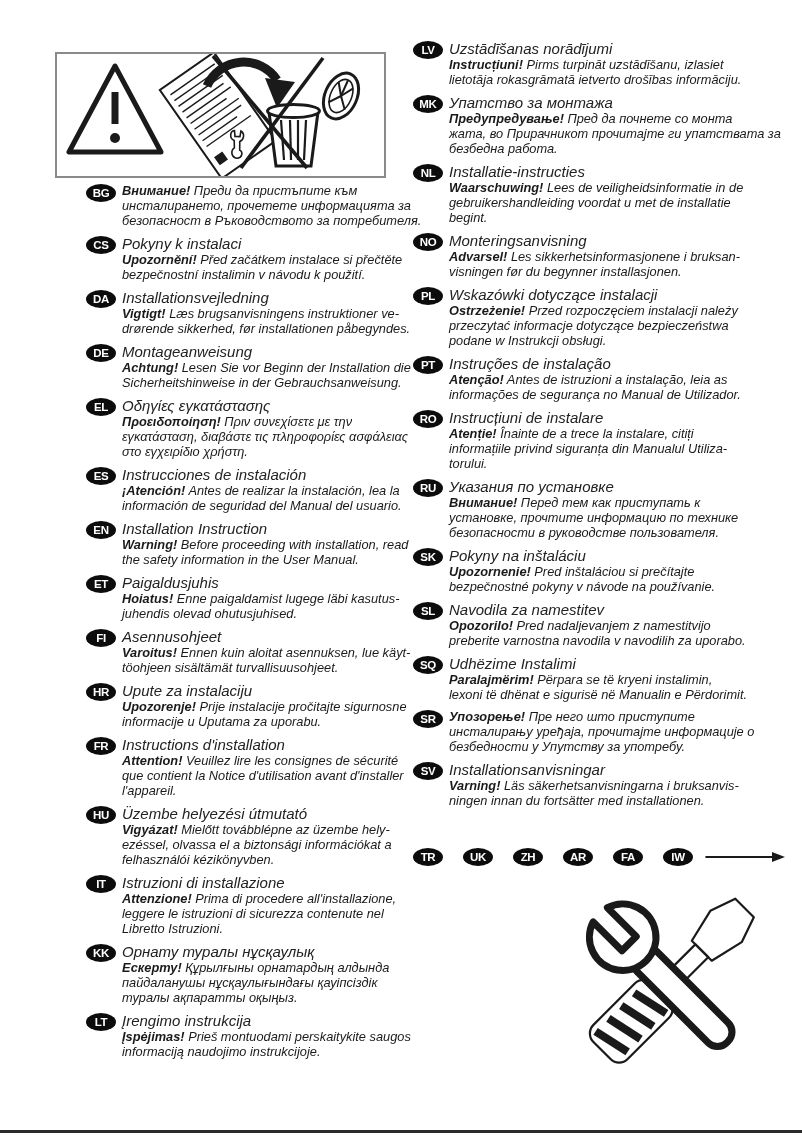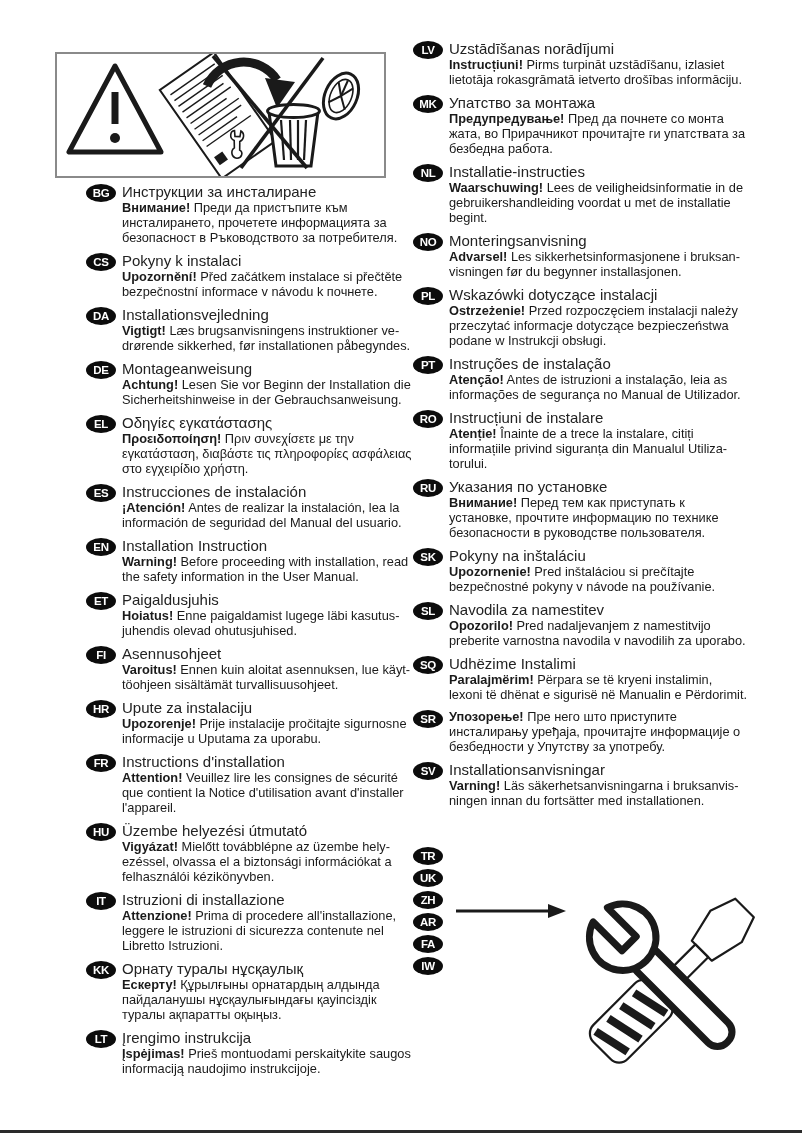--- a/index.html
+++ b/index.html
@@ -14,21 +14,21 @@
   .col { position:absolute; }
   .col-left  { left:38px;  top:183px; width:352px;margin-left:48px; }
   .col-right { left:413px; top:40px;  width:372px; }
   .entry { display:flex; gap:6px; margin-bottom:7px; }
   .badge {
     flex:0 0 auto; width:30px; height:18px; margin-top:1px;
     background:#0c0c0c; color:#ffffff; border-radius:50%;
     display:flex; align-items:center; justify-content:center;
     font-weight:bold; font-size:11.5px; letter-spacing:-0.3px;
   }
-  .entry-text { flex:1 1 auto; }
+  .entry-text { flex:1 1 auto;font-style:italic; }
   .entry-title { font-size:15px; line-height:17px; color:#222; }
   .entry-body  { margin:0; font-size:12.8px; line-height:15px; white-space:pre-line; }
   .codes-row {
     position:absolute; left:413px; top:847px; width:372px;
     display:flex; align-items:center; gap:7px;
   }
   .codes-row .badge { margin-top:0; }
   .arrow-svg { margin-left:4px; }
   .tools-svg { position:absolute; left:543px; top:872px; }
   .bottom-rule {
@@ -99,33 +99,32 @@
         <line x1="266" y1="4" x2="184" y2="114"></line>
       </g>
     </g>
   </svg>
 </div>
 
 <div class="col col-left">
   <div class="entry">
     <span class="badge">BG</span>
     <div class="entry-text">
-      <div class="entry-title">Инструкции за инсталиране</div>
       <p class="entry-body"><b>Внимание!</b> <span>Преди да пристъпите към
 инсталирането, прочетете информацията за
 безопасност в Ръководството за потребителя.</span></p>
     </div>
   </div>
 
   <div class="entry">
     <span class="badge">CS</span>
     <div class="entry-text">
       <div class="entry-title">Pokyny k instalaci</div>
       <p class="entry-body"><b>Upozornění!</b> <span>Před začátkem instalace si přečtěte
-bezpečnostní informace v návodu k почнете.</span></p>
+bezpečnostní instalimin v návodu k použití.</span></p>
     </div>
   </div>
 
   <div class="entry">
     <span class="badge">DA</span>
     <div class="entry-text">
       <div class="entry-title">Installationsvejledning</div>
       <p class="entry-body"><b>Vigtigt!</b> <span>Læs brugsanvisningens instruktioner ve-
 drørende sikkerhed, før installationen påbegyndes.</span></p>
     </div>
@@ -362,21 +361,21 @@
     <span class="badge">SV</span>
     <div class="entry-text">
       <div class="entry-title">Installationsanvisningar</div>
       <p class="entry-body"><b>Varning!</b> <span>Läs säkerhetsanvisningarna i bruksanvis-
 ningen innan du fortsätter med installationen.</span></p>
     </div>
   </div>
 </div>
 
 <div class="codes-row">
-  <span style="display:flex; gap:4px;flex-direction:column;">
+  <span style="display:flex; gap:20px;">
   <span class="badge">TR</span>
 
   <span class="badge">UK</span>
 
   <span class="badge">ZH</span>
 
   <span class="badge">AR</span>
 
   <span class="badge">FA</span>
 

